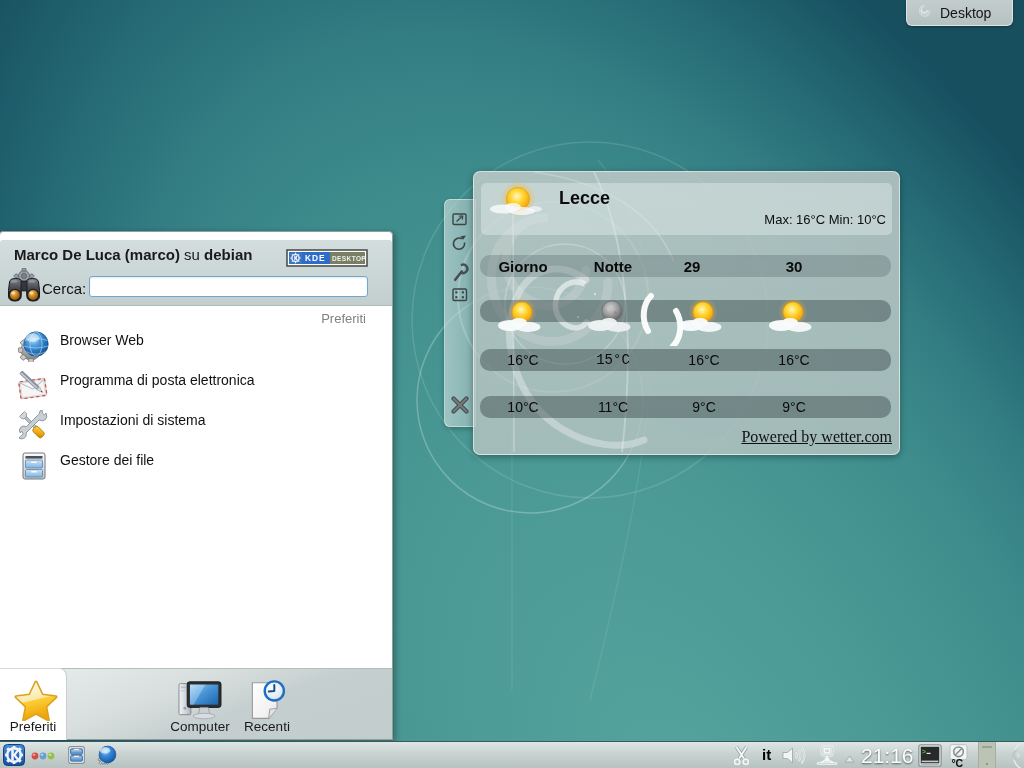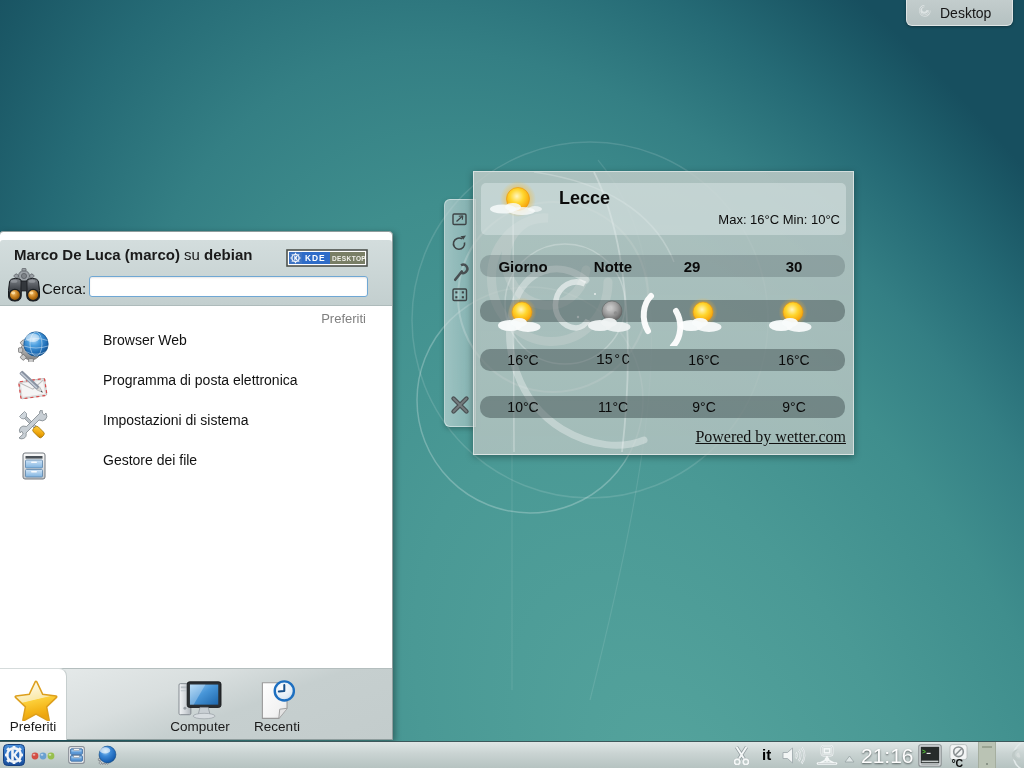--- a/index.html
+++ b/index.html
@@ -23,24 +23,24 @@
 
 
 #handle {
   position:absolute; left:444px; top:199px; width:32px; height:228px;
   background:linear-gradient(90deg, rgba(205,220,220,0.65), rgba(180,200,200,0.55));
   border:1px solid rgba(255,255,255,0.45);
   border-radius:6px 0 0 6px;
   box-shadow:0 2px 5px rgba(0,0,0,0.25);
 }
 #weather {
-  position:absolute; left:473px; top:171px; width:381px; height:284px;
+  position:absolute; left:473px; top:171px; width:427px; height:284px;
   background:linear-gradient(rgba(192,203,200,0.85), rgba(182,196,193,0.82));
   border:1px solid rgba(255,255,255,0.55);
-  border-radius:0;
+  border-radius:7px;
   box-shadow:0 2px 7px rgba(0,0,0,0.35);
 }
 #wheader {
   position:absolute; left:7px; top:11px; right:7px; height:52px;
   background:rgba(225,235,235,0.45);
   border-radius:5px;
 }
 .wstrip {
   position:absolute; left:6px; right:8px; height:22px;
   background:rgba(48,62,64,0.42);
@@ -70,21 +70,21 @@
 #kbadge { position:absolute; right:24px; top:9px; }
 #cerca { position:absolute; left:42px; top:40px; font-size:15px; color:#111;text-align:center; }
 #kinput {
   position:absolute; left:89px; top:36px; width:279px; height:21px;
   background:#fff; border:1px solid #6fa7d4; border-radius:3px;
   box-shadow:inset 0 1px 2px rgba(0,0,0,0.1);
 }
 #kpreferiti { position:absolute; right:26px; top:79px; font-size:13px; color:#808080; }
 .kitem { position:absolute; left:18px; height:32px; }
 .kitem > svg { position:absolute; left:0; top:6px; }
-.kitem .label { position:absolute; left:42px; top:8px; font-size:14px; color:#111; white-space:nowrap;margin-left:43px; }
+.kitem .label { position:absolute; left:42px; top:8px; font-size:14px; color:#111; white-space:nowrap; }
 #ktabs {
   position:absolute; left:0; bottom:0; right:0; height:71px;
   background:linear-gradient(160deg, #e9eded 0%, #d8dede 40%, #c6cfcf 60%, #c3cccc 100%);
   border-top:1px solid #b4bebe;
 }
 .tab { position:absolute; top:0; height:71px; text-align:center; }
 .tab .tlabel { position:absolute; left:0; bottom:6px; width:100%; font-size:13.5px; color:#1a1a1a; }
 #tab-pref {
   left:0; width:67px; background:#fff;
   border-radius:0 8px 0 0; top:-1px; height:72px;
@@ -448,21 +448,21 @@
           <rect x="3" y="11" width="9" height="1.4" fill="#c4cad0"></rect>
           <circle cx="7.5" cy="31" r="1.6" fill="#9aa0a6"></circle>
           <rect x="10" y="2" width="37" height="28" rx="2.5" fill="#2b2f33" stroke="#16181a" stroke-width="1"></rect>
           <rect x="13" y="5" width="31" height="22" fill="url(#gscr)"></rect>
           <path d="M13 5 L30 5 L17 27 L13 27 Z" fill="#ffffff" opacity="0.28"></path>
           <path d="M24 30 L33 30 L35 38 L22 38 Z" fill="#c9cfd4" stroke="#8d949a" stroke-width="0.8"></path>
           <ellipse cx="28.5" cy="39.5" rx="12" ry="3" fill="#d7dce0" stroke="#9aa1a7" stroke-width="0.8"></ellipse>
         </svg>
         <span class="tlabel">Computer</span>
       </div>
-      <div class="tab" style="left:238px;width:78px;">
+      <div class="tab" style="left:228px;width:78px;">
         <svg class="ticon" width="43" height="42" viewBox="0 0 46 46">
           <defs>
             <linearGradient id="gpage" x1="0" y1="0" x2="1" y2="1">
               <stop offset="0%" stop-color="#ffffff"></stop>
                 <stop offset="70%" stop-color="#f2f2f2"></stop>
                 <stop offset="100%" stop-color="#dcdcdc"></stop>
             </linearGradient>
             <radialGradient id="gclk" cx="40%" cy="35%" r="70%">
               <stop offset="0%" stop-color="#ffffff"></stop>
                 <stop offset="75%" stop-color="#dfeaf5"></stop>

